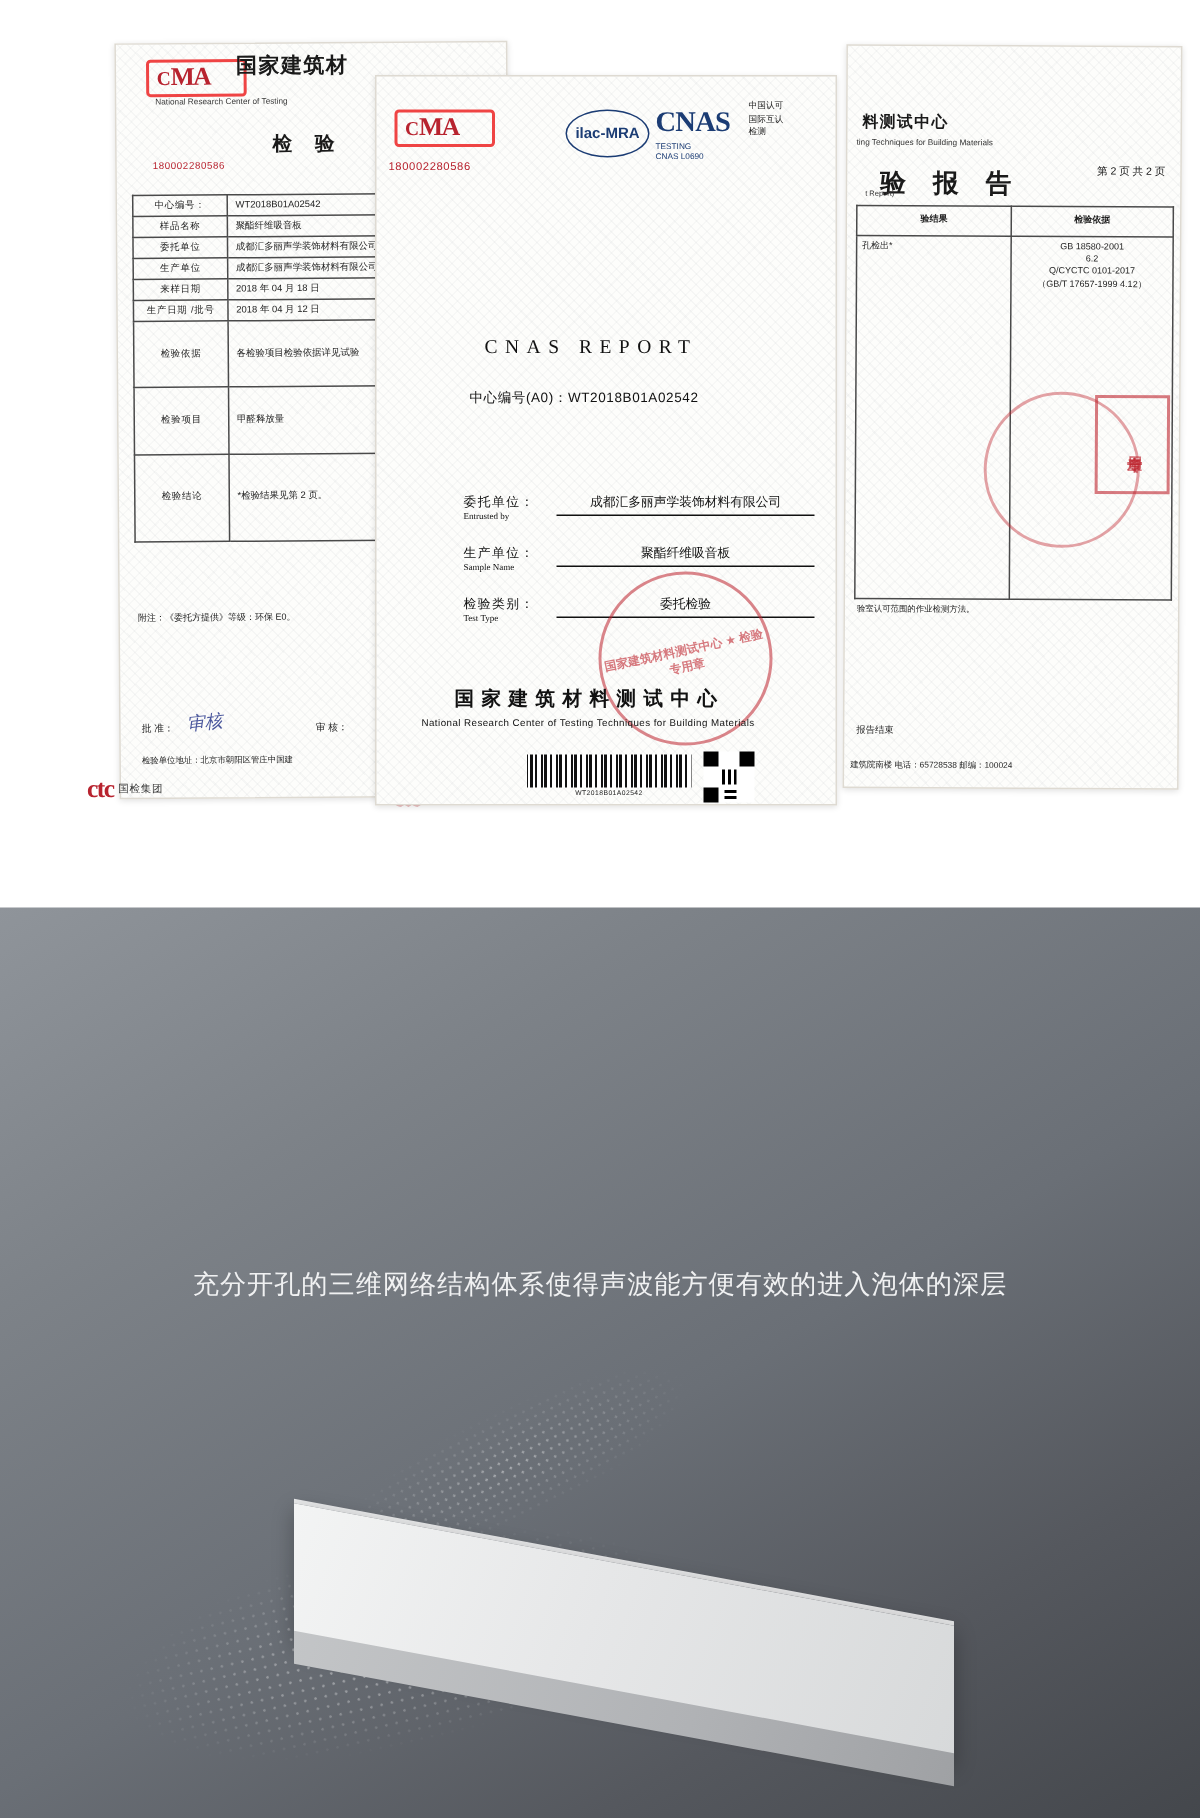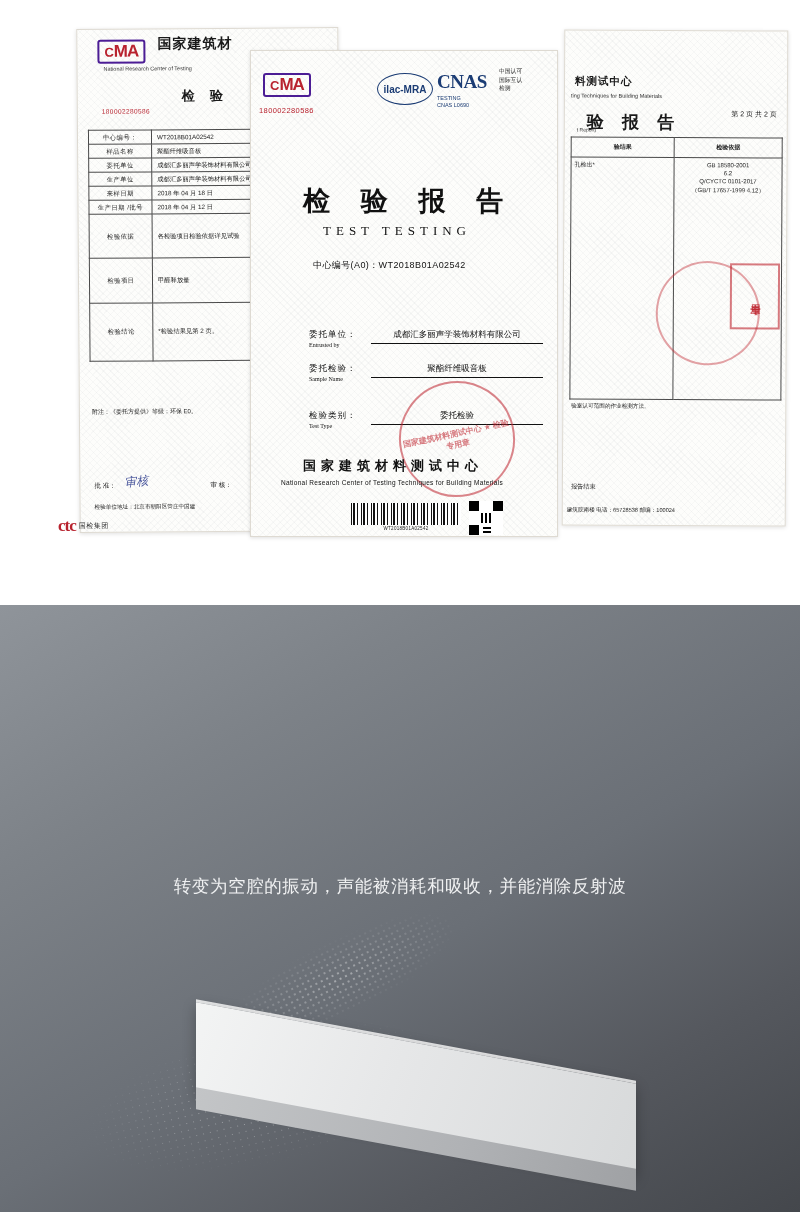--- a/index.html
+++ b/index.html
@@ -49,24 +49,24 @@
   #sheet-left{left:78px;top:28px;width:260px;height:502px;transform:rotate(-0.4deg);}
   
   #sheet-right{left:563px;top:30px;width:222px;height:494px;transform:rotate(0.3deg);}
   
   #sheet-center{left:250px;top:50px;width:306px;height:485px;z-index:5;}
 
   
   .ma-logo{
     position:relative;display:inline-block;
     color:#b8232f;font-weight:bold;
-    border:2px solid #4c1d95;
+    border:2px solid #ef4444;
     border-radius:3px;
-    padding:1px 5px 2px 5px;
-    font-family:Liberation Sans, sans-serif;
+    padding:1px 22px 2px 5px;
+    font-family:Liberation Serif, serif;
     line-height:1;
   }
   .ma-logo .c{font-size:13px;}
   .ma-logo .ma{font-size:17px;letter-spacing:-1px;}
   #sheet-left .l-title{
     position:absolute;left:80px;top:6px;
     font-size:14px;font-weight:bold;color:#1a1a1a;
     font-family:"Liberation Serif","DejaVu Serif",serif;
     letter-spacing:1px;white-space:nowrap;
   }
@@ -177,21 +177,21 @@
   .field{position:absolute;font-size:0;font-family:Liberation Serif, serif;}
   .field .lab-cn{font-size:8.5px;color:#111;display:block;letter-spacing:1px;}
   .field .lab-en{font-size:6px;color:#111;display:block;margin-top:1px;}
   .field .val{
     position:absolute;left:62px;top:0px;width:172px;
     font-size:8.5px;color:#111;text-align:center;
     border-bottom:.8px solid #111;padding-bottom:2px;
   }
   #f1{left:58px;top:278px;}
   #f2{left:58px;top:312px;}
-  #f3{left:58px;top:346px;margin-top:13px;}
+  #f3{left:58px;top:346px;}
   #sheet-center .c-org{
     position:absolute;left:52px;top:406px;
     font-size:13px;font-weight:bold;color:#111;letter-spacing:5px;
     font-family:"Liberation Serif","DejaVu Serif",serif;
   }
   #sheet-center .c-org-en{
     position:absolute;left:30px;top:428px;
     font-size:6.5px;color:#111;letter-spacing:.3px;white-space:nowrap;
   }
   .redseal{
@@ -451,34 +451,33 @@
       <div class="c-code">180002280586</div>
 
       <div class="badge-ilac">ilac-MRA</div>
       <div class="badge-cnas">CNAS</div>
       <div class="cnas-sub" style="white-space:pre-line">TESTING
 CNAS L0690</div>
       <div class="cnas-right" style="white-space:pre-line">中国认可
 国际互认
 检测</div>
 
-      <div class="c-title">检 验 报 告</div>
-      <div class="c-title-en">TEST    TESTING</div>
+      <div class="c-title-en">CNAS    REPORT</div>
 
       <div class="c-no">
         <span>中心编号(A0)：</span><span>WT2018B01A02542</span>
       </div>
 
       <div class="field" id="f1">
         <span class="lab-cn">委托单位：</span>
         <span class="lab-en">Entrusted by</span>
         <span class="val">成都汇多丽声学装饰材料有限公司</span>
       </div>
       <div class="field" id="f2">
-        <span class="lab-cn">委托检验：</span>
+        <span class="lab-cn">生产单位：</span>
         <span class="lab-en">Sample Name</span>
         <span class="val">聚酯纤维吸音板</span>
       </div>
       <div class="field" id="f3">
         <span class="lab-cn">检验类别：</span>
         <span class="lab-en">Test Type</span>
         <span class="val">委托检验</span>
       </div>
 
       <div class="redseal">国家建筑材料测试中心  ★  检验专用章</div>
@@ -496,22 +495,21 @@
       <span class="txt">国检集团</span>
     </div>
 
   </section>
 
   <section class="hero">
     <div class="particles"></div>
     <div class="particles2"></div>
 
     <p class="hero-sub">
-      <br>
-      <span>转变为空腔的振动，声能被消耗和吸收，并能消除反射波</span>
+      <span>充分开孔的三维网络结构体系使得声波能方便有效的进入泡体的深层</span><br>
     </p>
   </section>
 
   <div class="slab-edge"></div>
   <div class="slab-top"></div>
   <div class="slab-side"></div>
 
 </div>
 
 </body></html>

